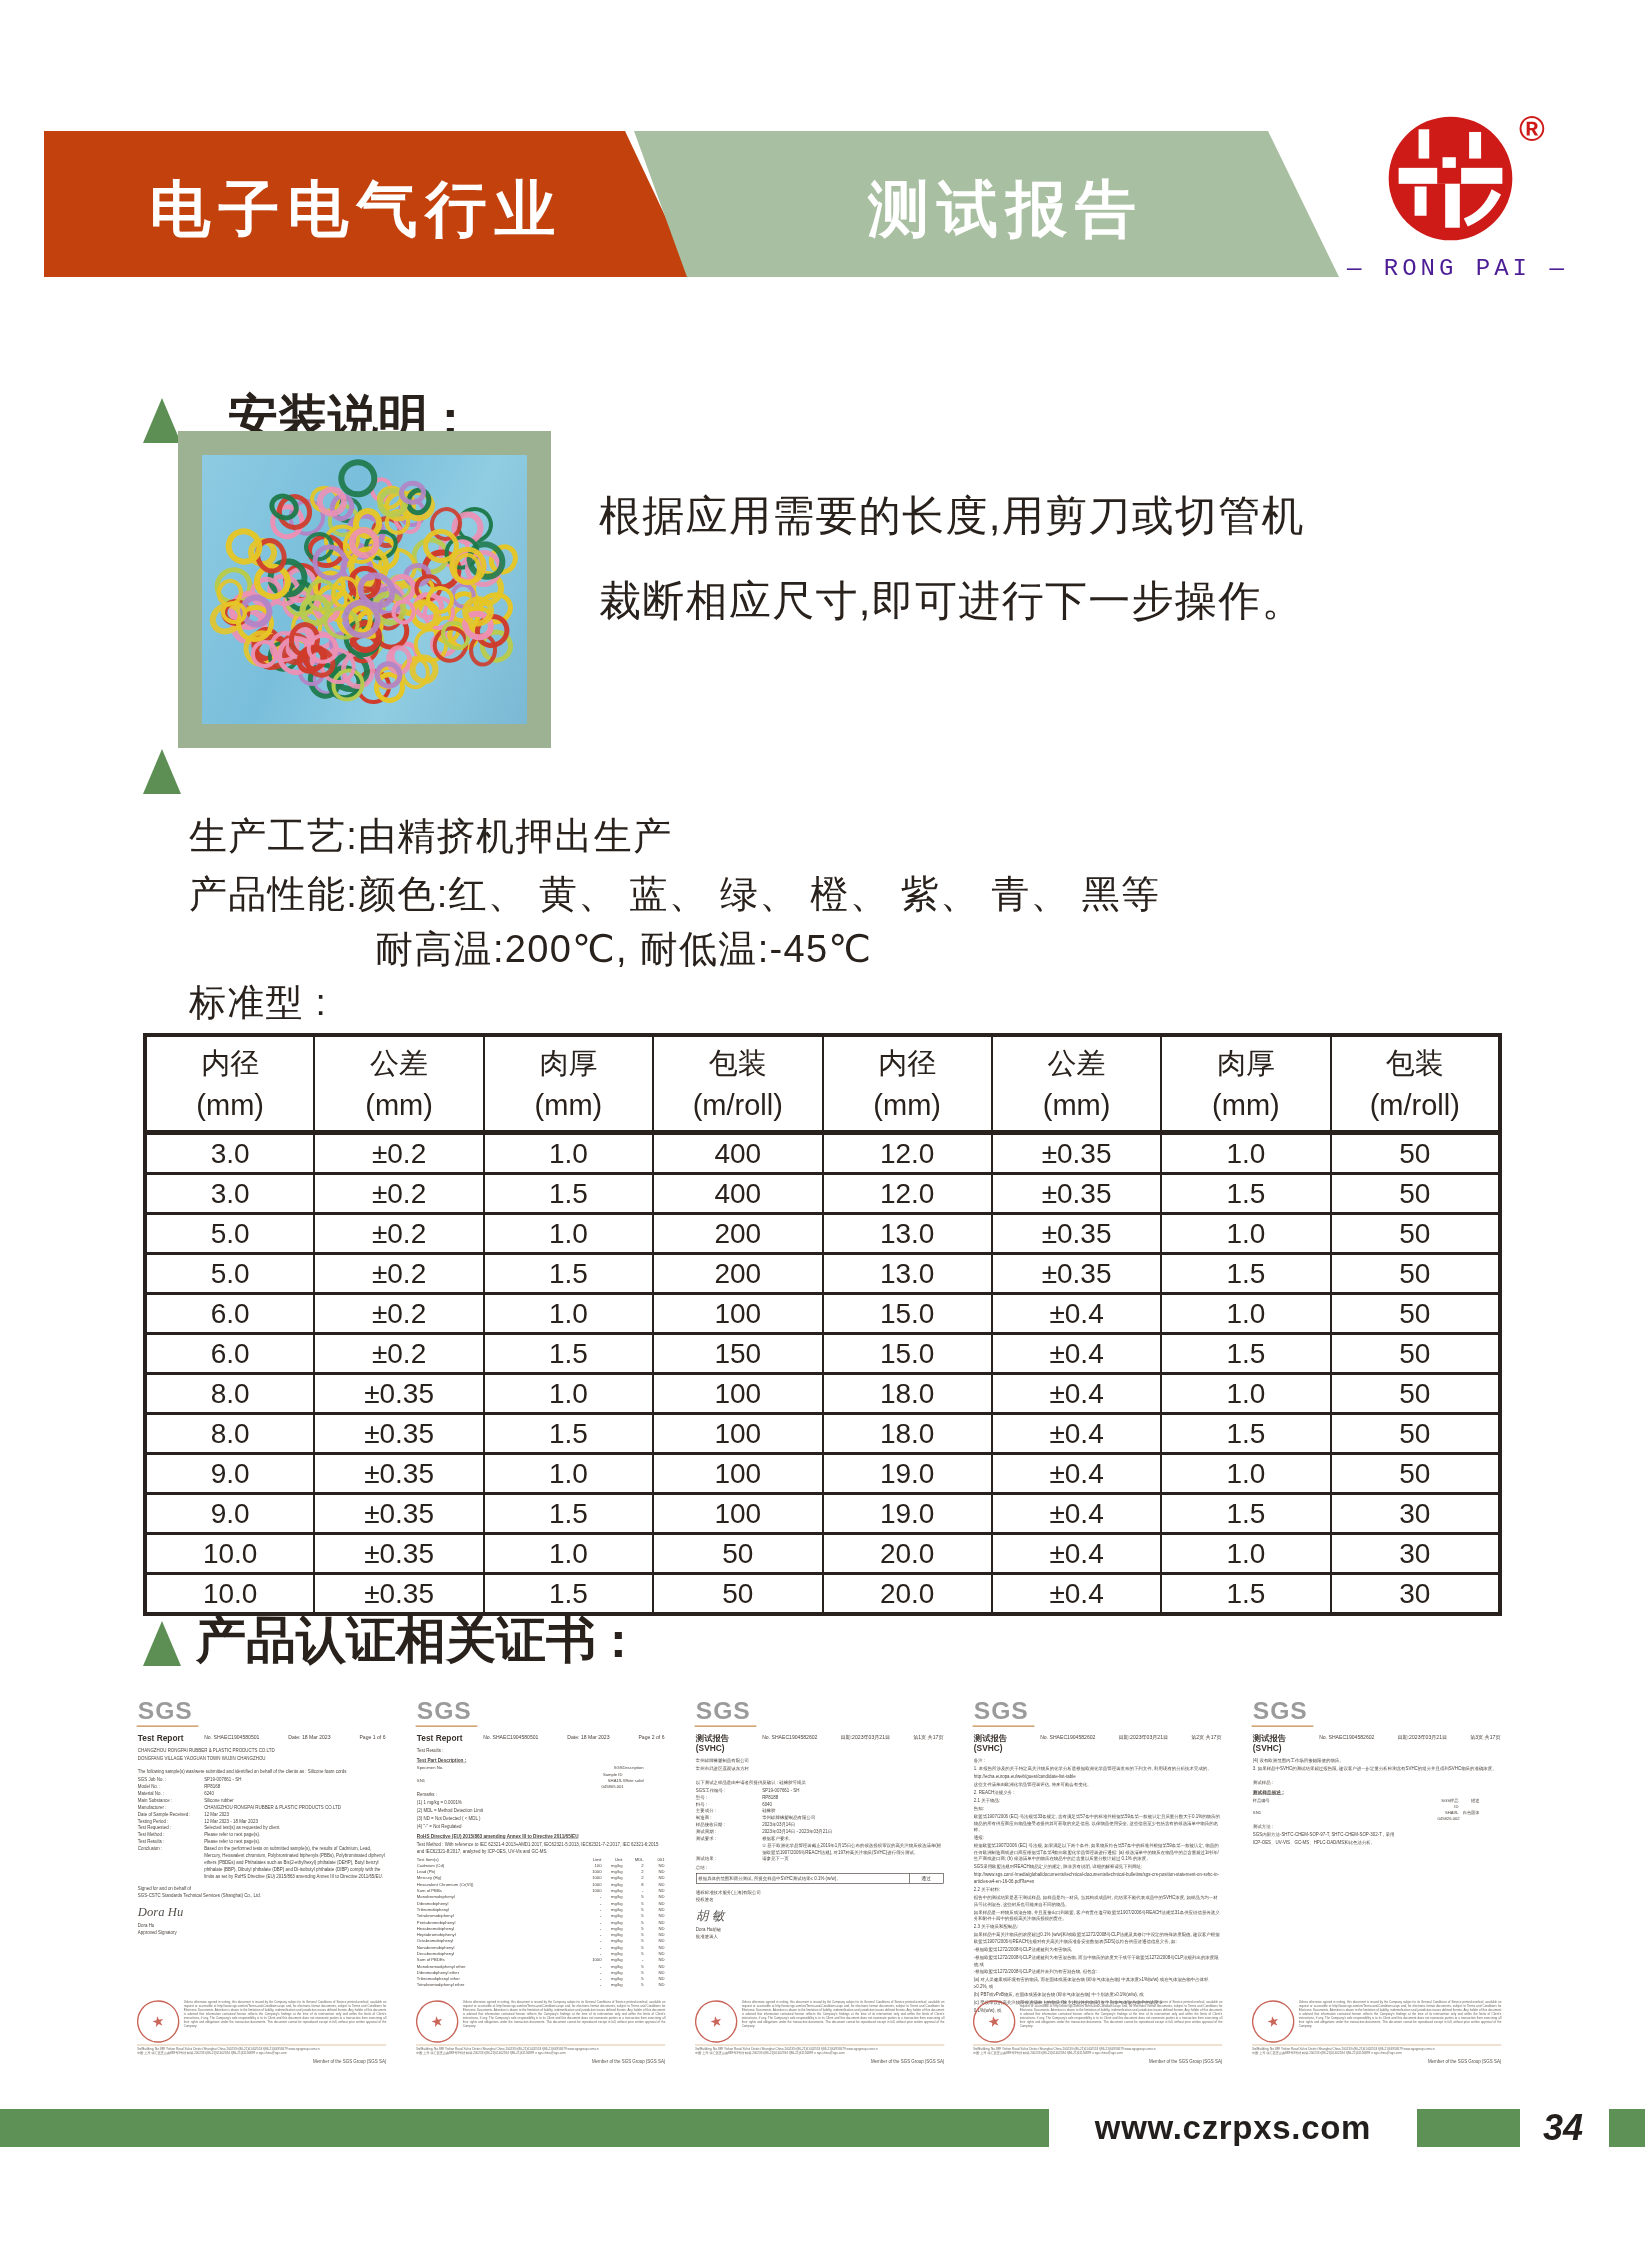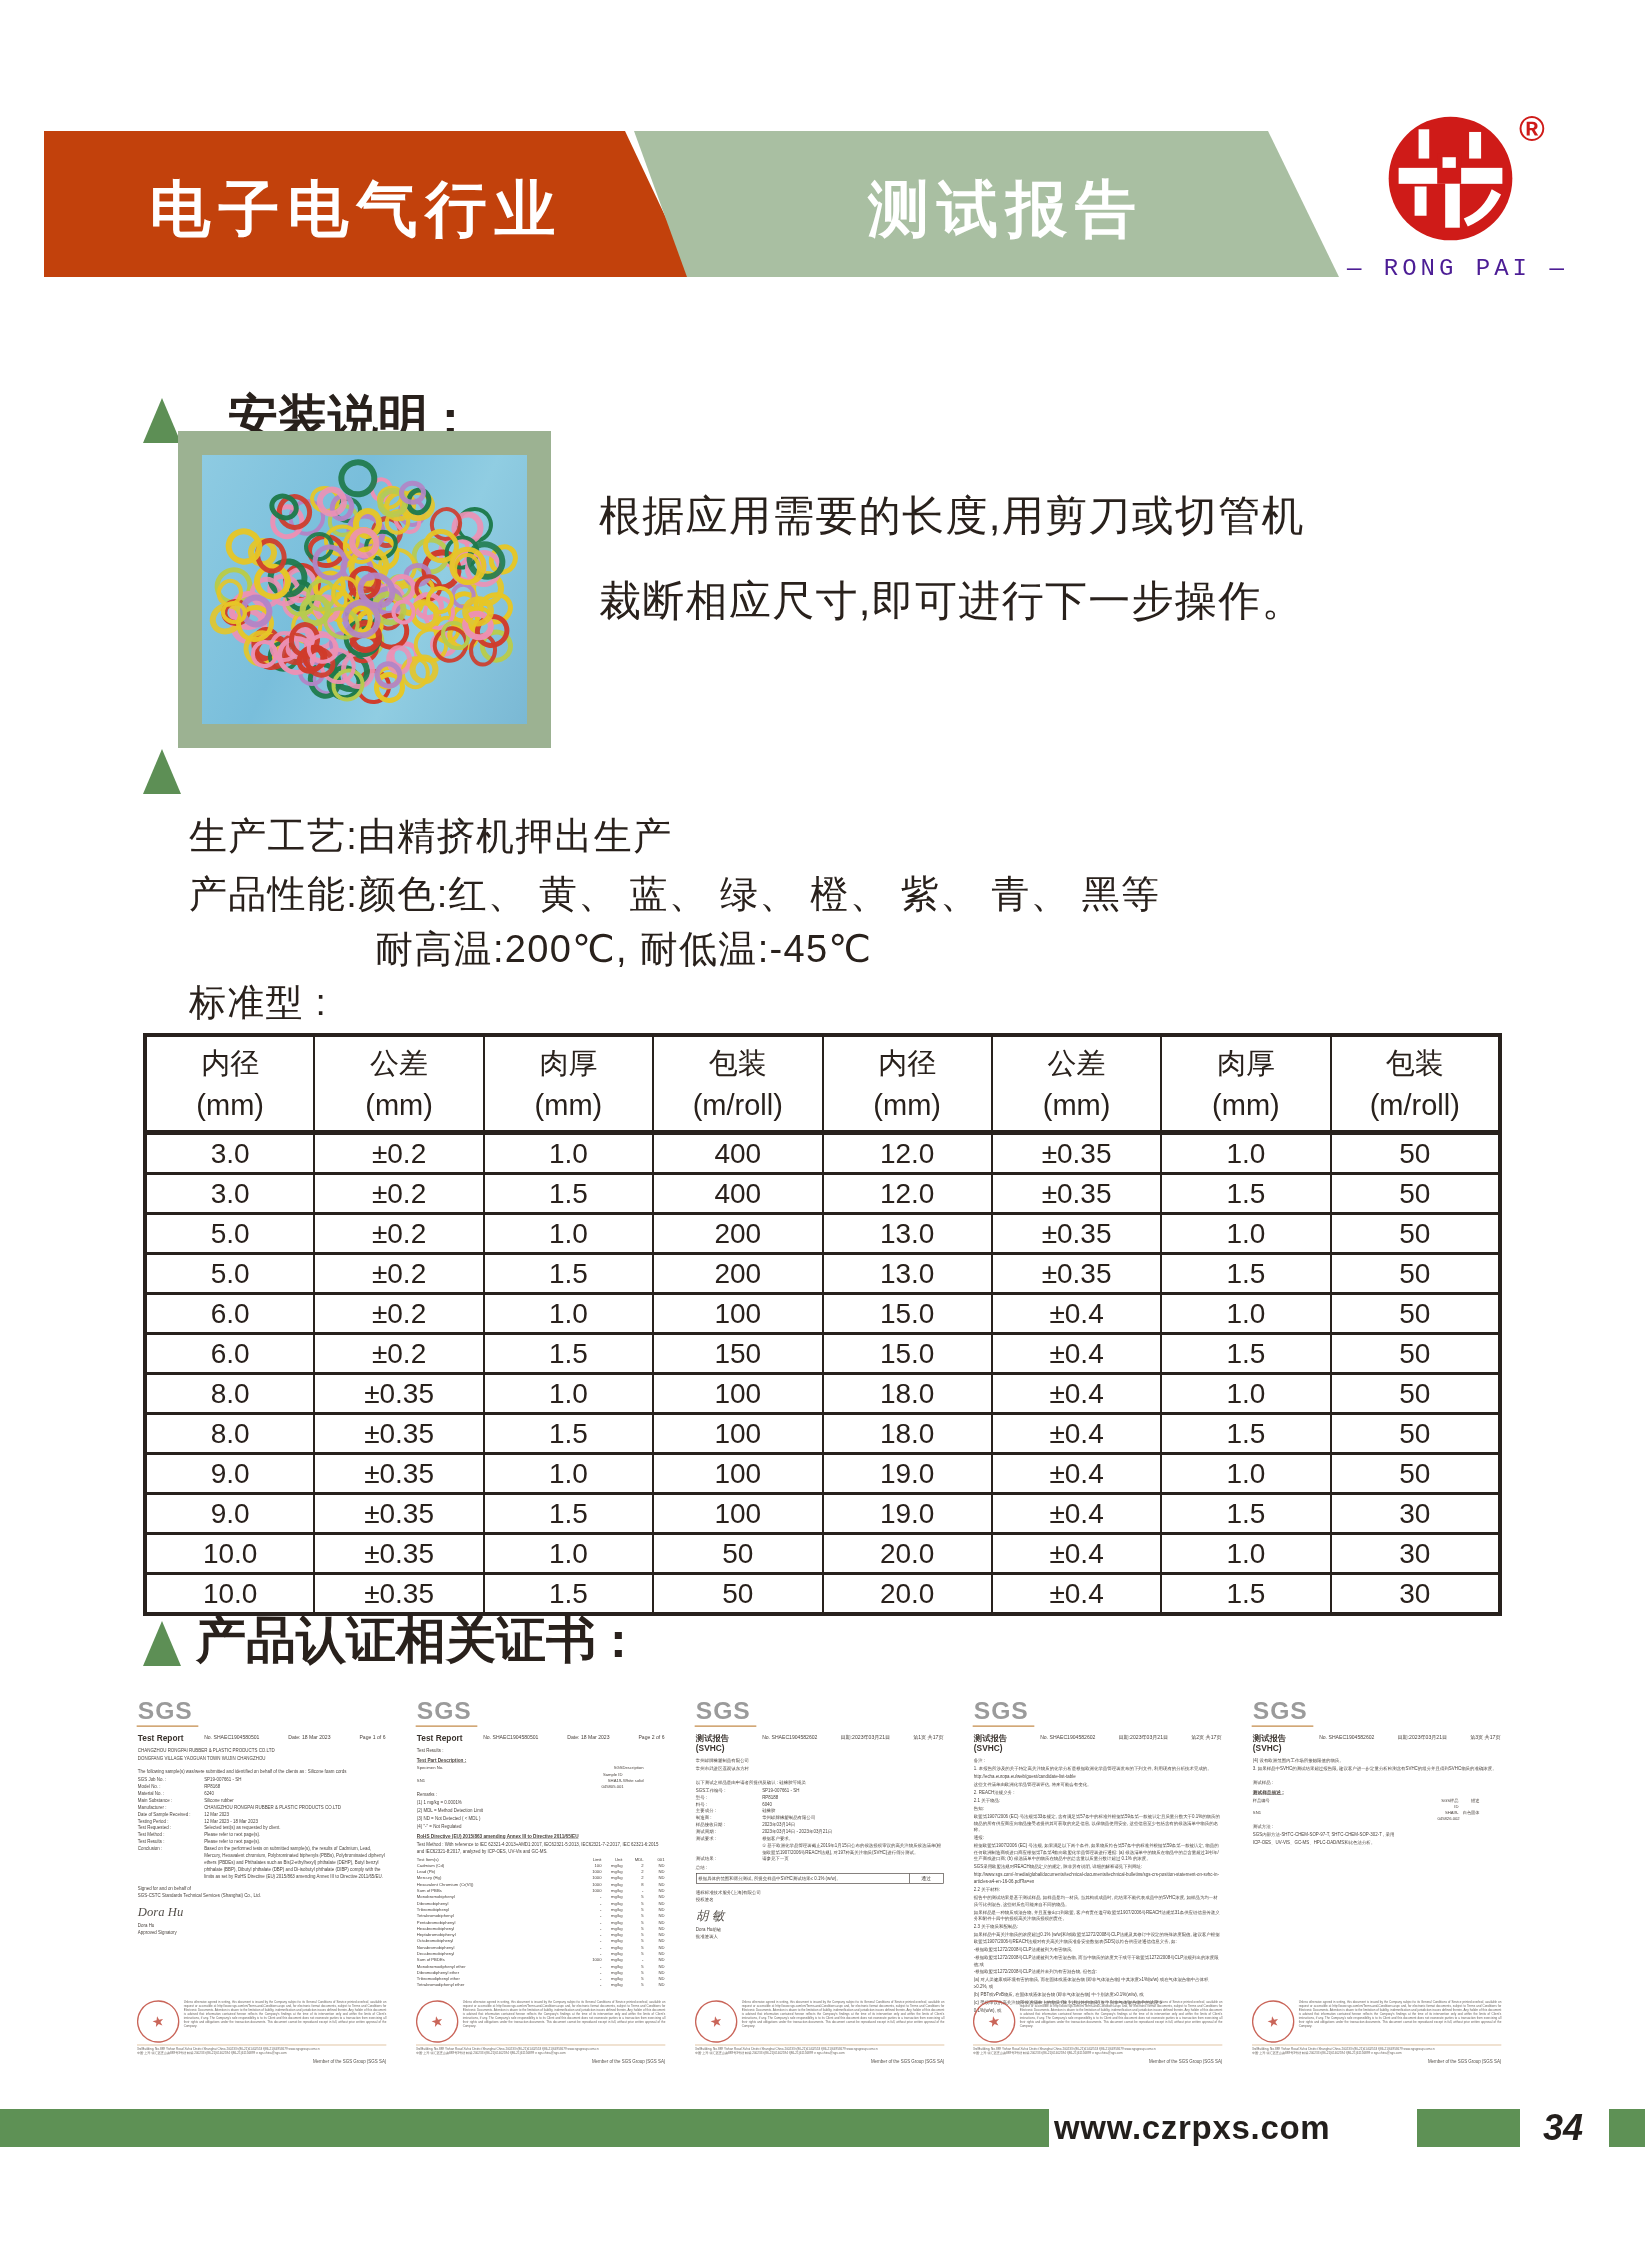--- a/index.html
+++ b/index.html
@@ -87,21 +87,21 @@
     display:flex;align-items:center;justify-content:center;color:#c04a3c;font-size:42px;
     transform:rotate(-12deg);opacity:0.85;margin-right:13.3px;}
   .boiler{flex:1;font-size:9px;line-height:1.35;color:#6a645f;text-align:justify;}
   .c-rule{border-top:2px solid #d2a877;margin-top:6.6px;}
   .c-addr{font-size:9.3px;color:#6a645f;line-height:1.5;margin-top:4px;}
   .c-member{text-align:right;font-size:13.3px;color:#55504b;margin-top:8px;}
 
   
   .fbar{position:absolute;top:2109px;height:38px;background:#5e9155;}
   #footer-url{position:absolute;top:2109px;left:1054px;width:358px;height:38px;line-height:38px;
-    font-size:33px;font-weight:bold;color:#231f1c;letter-spacing:0.7px;}
+    text-align:center;font-size:33px;font-weight:bold;color:#231f1c;letter-spacing:0.7px;}
   #footer-page{position:absolute;top:2108px;left:1523px;width:80px;height:40px;line-height:40px;
     text-align:center;font-size:36px;font-weight:bold;color:#231f1c;font-style:italic;}
 </style>
 </head>
 <body>
 
 <div id="page">
 
   <div class="banner banner-dark">
     <div class="banner-label">电子电气行业</div>

